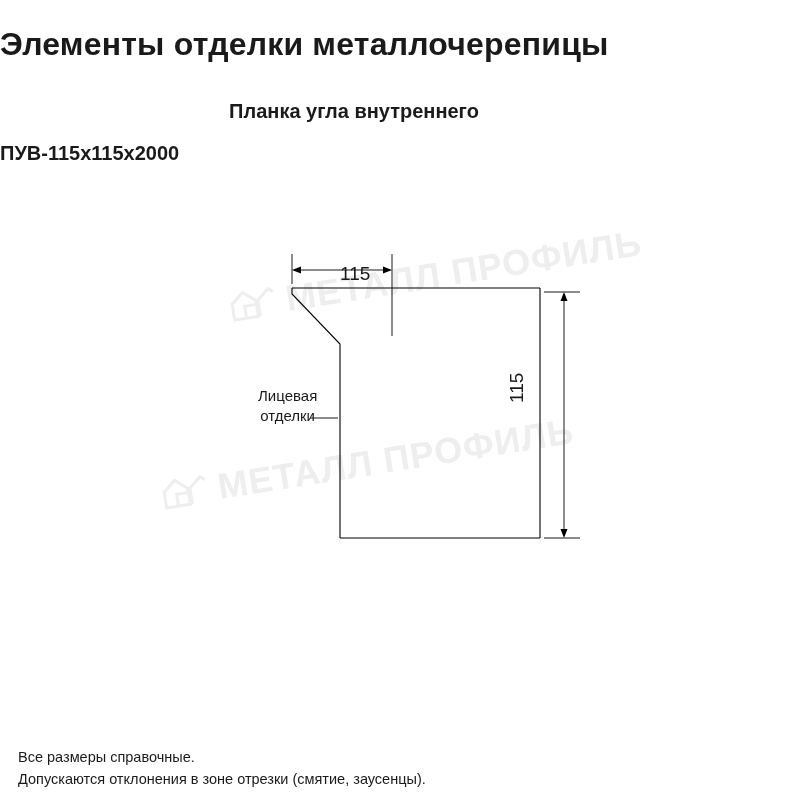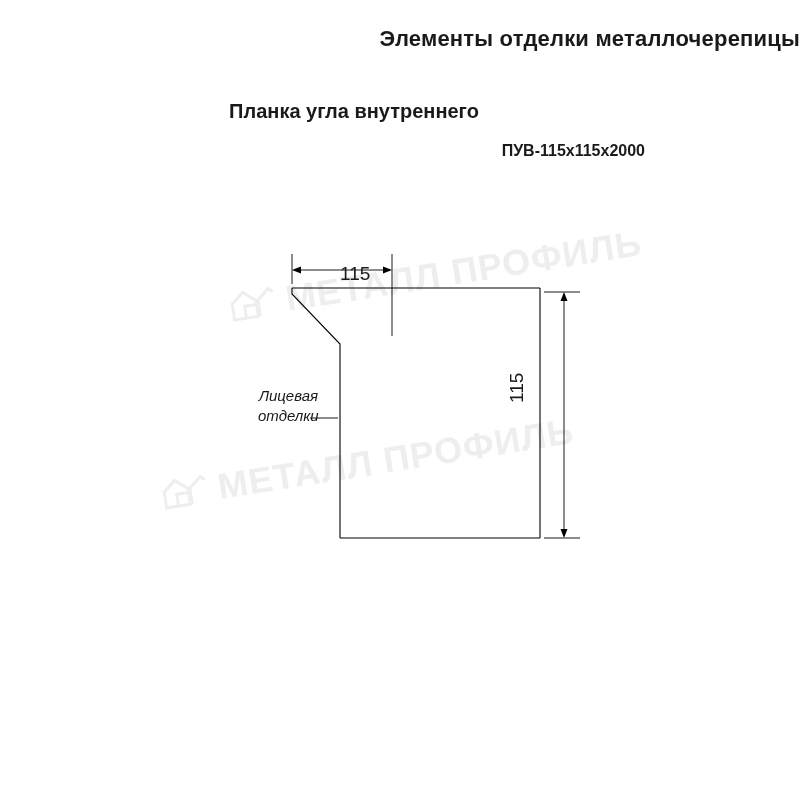--- a/index.html
+++ b/index.html
@@ -20,41 +20,41 @@
     position: absolute;
     inset: 0;
   }
 
   
   .title-main {
     position: absolute;
     top: 26px;
     left: 0;
     width: 800px;
-    text-align: right;
-    font-size: 22px;
+    text-align: left;
+    font-size: 32px;
     font-weight: bold;
     letter-spacing: 0.2px;
   }
   .title-sub1 {
     position: absolute;
     top: 100px;
     left: 0;
     width: 708px;
     text-align: center;
     font-size: 20px;
     font-weight: bold;
   }
   .title-sub2 {
     position: absolute;
     top: 142px;
     left: 0;
     width: 645px;
-    text-align: right;
-    font-size: 16px;
+    text-align: left;
+    font-size: 20px;
     font-weight: bold;
   }
 
   
   .wm {
     position: absolute;
     color: #eeeeee;
     font-weight: bold;
     white-space: nowrap;
     user-select: none;
@@ -108,21 +108,20 @@
     transform-origin: left top;
   }
   .face-label {
     position: absolute;
     top: 386px;
     left: 258px;
     font-size: 15px;
     line-height: 20px;
     text-align: center;
     color: #1a1a1a;
-    font-style: italic;
   }
 
   
   .footer {
     position: absolute;
     left: 18px;
     bottom: 10px;
     font-size: 14.5px;
     line-height: 22px;
     color: #1a1a1a;
@@ -196,14 +195,18 @@
   </div>
 
   <div class="dim-label dim-top">115</div>
   <div class="dim-label dim-right">115</div>
 
   <div class="face-label">
     <div>Лицевая</div>
     <div>отделки</div>
   </div>
 
+  <div class="footer">
+    <div>Все размеры справочные.</div>
+    <div>Допускаются отклонения в зоне отрезки (смятие, заусенцы).</div>
+  </div>
 
 </div>
 
 </body></html>

